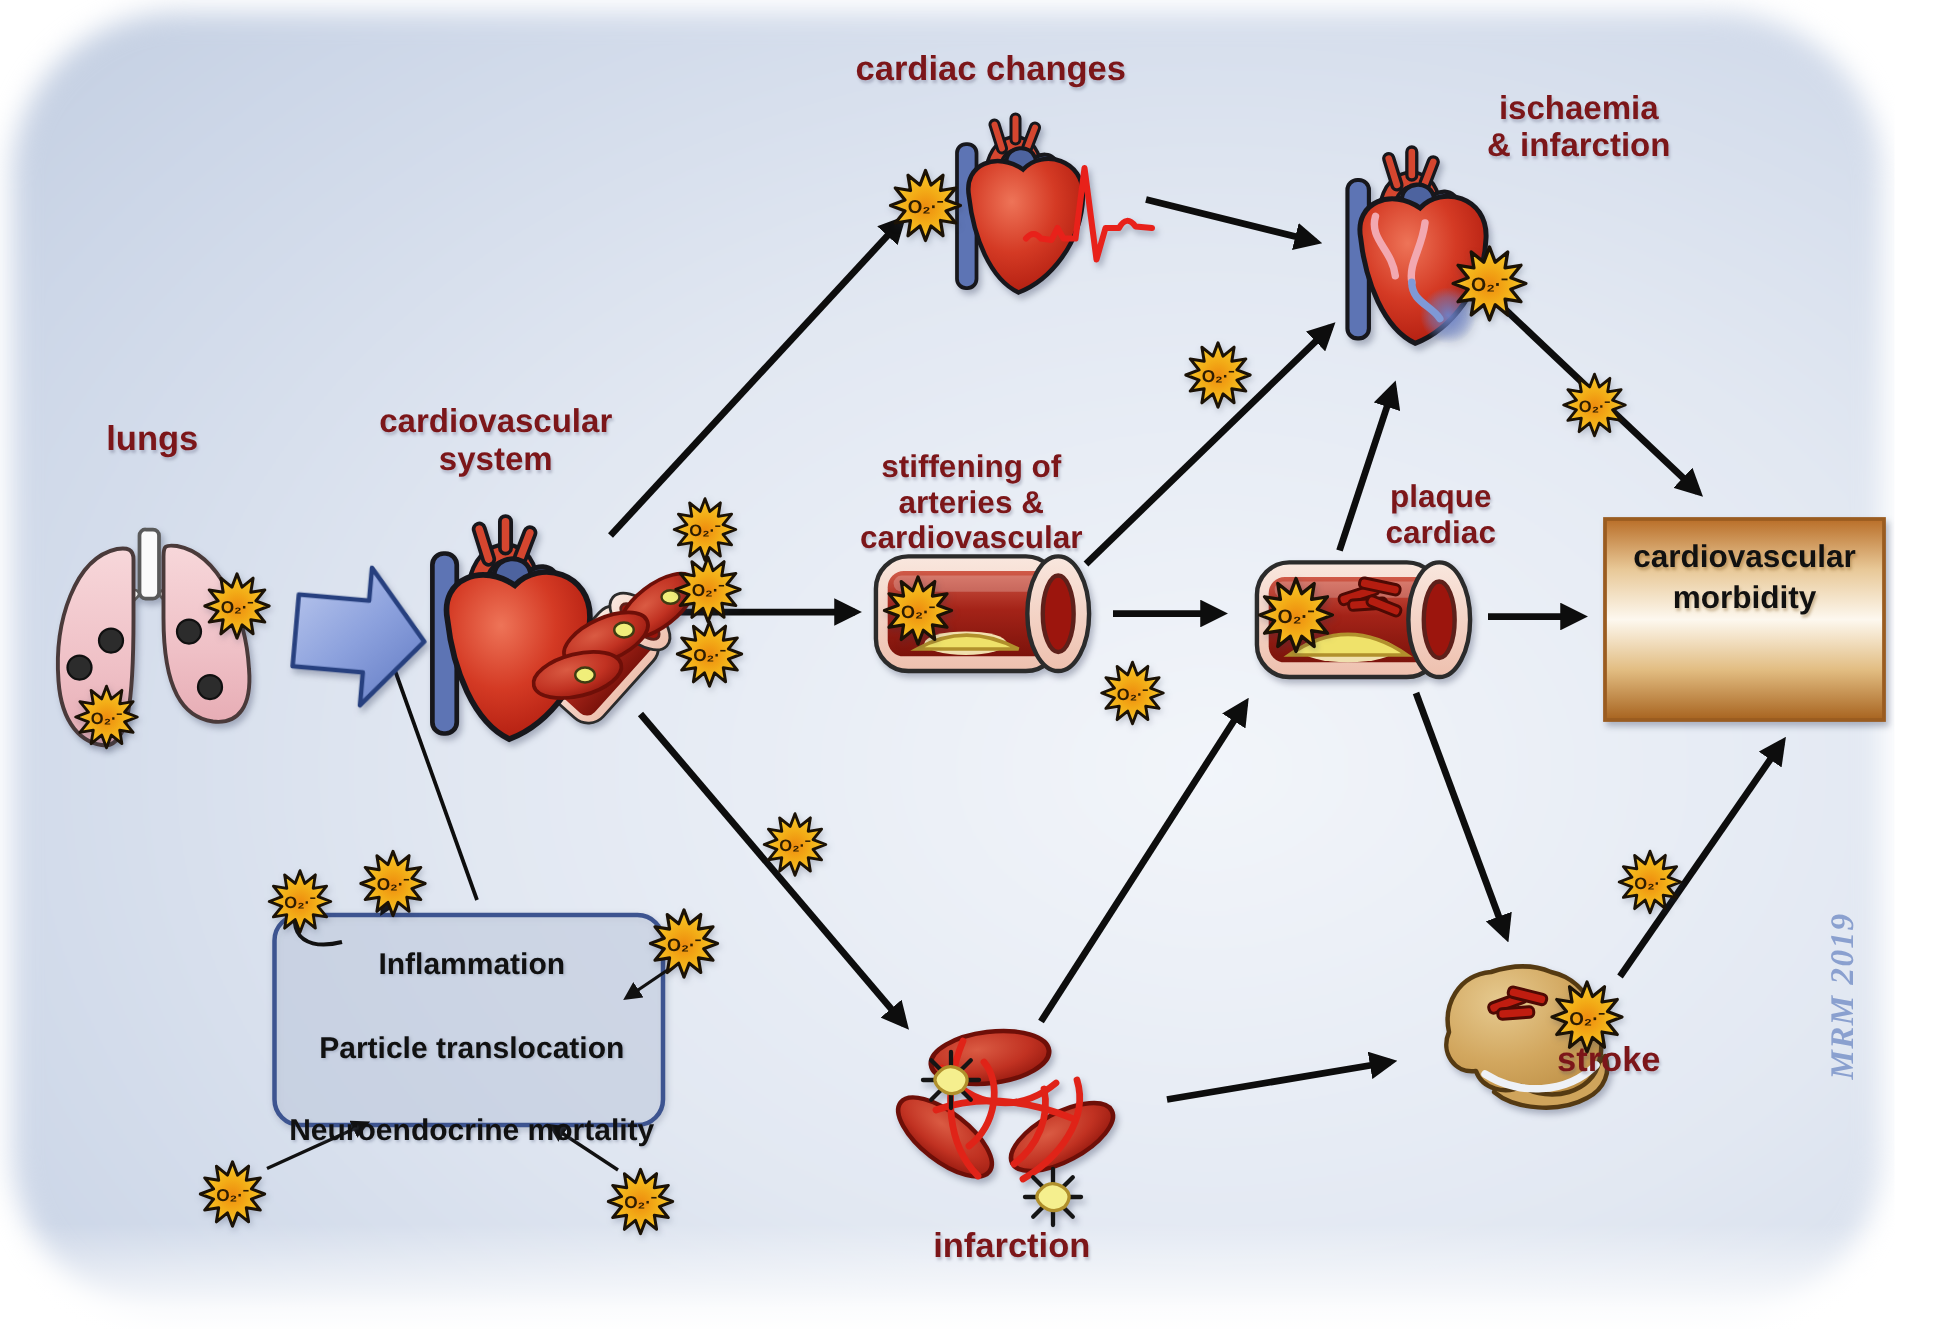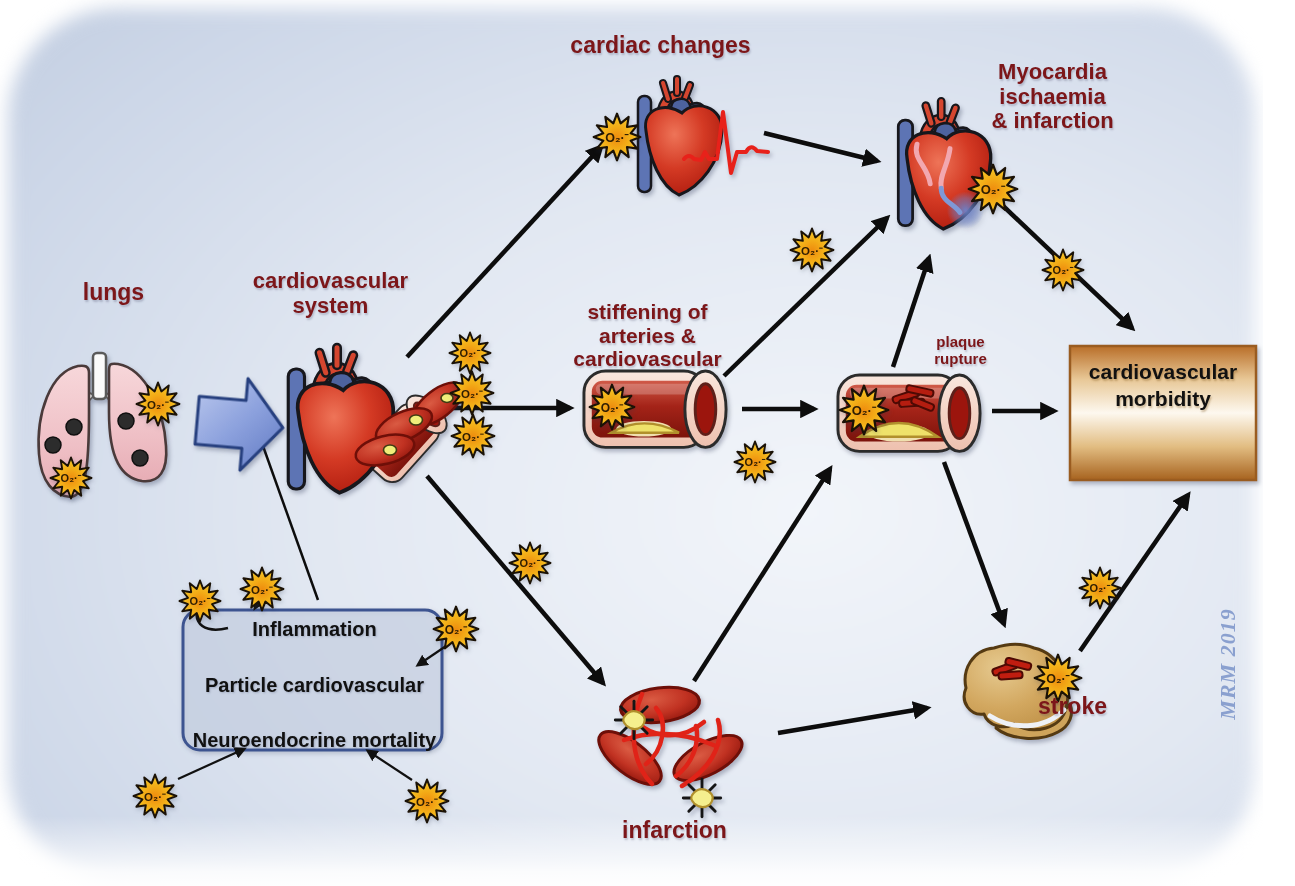--- a/index.html
+++ b/index.html
@@ -11,21 +11,21 @@
   .bg2{position:absolute;left:0;right:0;bottom:0;height:70px;
        background:linear-gradient(180deg, rgba(255,255,255,0) 0%, rgba(255,255,255,.85) 80%);}
   svg#art{position:absolute;left:0;top:0;}
   .lbl{position:absolute;color:#7c1619;font-weight:bold;text-align:center;
        text-shadow:1px 2px 2px rgba(70,70,100,.28);line-height:1.12;}
   .blk{position:absolute;color:#111;font-weight:bold;text-align:center;
        text-shadow:1px 1px 1px rgba(255,255,255,.4);}
   .outcome-text{left:1074px;top:358px;width:178px;font-size:21px;line-height:27px;
        text-shadow:1px 2px 2px rgba(120,80,20,.35);}
   .mech-text{left:186px;top:612px;width:253px;height:134px;display:flex;flex-direction:column;
-       justify-content:space-between;padding:6px 2px 4px 2px;font-size:20px;
+       justify-content:space-between;padding:20px 2px 4px 2px;font-size:20px;
        text-shadow:1px 1px 2px rgba(90,100,130,.35);}
   .watermark{position:absolute;left:1172px;top:651px;width:112px;height:26px;
        transform:rotate(-90deg);color:#8aa0cf;font-family:"Liberation Serif",serif;
        font-style:italic;font-size:22px;font-weight:bold;text-align:center;letter-spacing:1px;}
   .shadowed{filter:drop-shadow(2px 3px 2px rgba(40,50,80,.32));}
   .softshadow{filter:drop-shadow(1px 2px 2px rgba(40,50,80,.25));}
 </style>
 </head>
 <body>
 
@@ -278,51 +278,50 @@
       <use href="#sym-star" x="132" y="773" width="46" height="46"></use>
       <use href="#sym-star" x="404" y="778" width="46" height="46"></use>
       <use href="#sym-star" x="588" y="383" width="48" height="48"></use>
       <use href="#sym-star" x="838" y="384" width="52" height="52"></use>
     </g>
   </svg>
 
   <div class="lbl" style="left:538px;top:33px;width:245px;font-size:23px">cardiac changes</div>
 
   <div class="lbl" style="left:955px;top:60px;width:195px;font-size:22px">
-    <div>Myocardia</div>
     <div>ischaemia</div>
     <div>&amp; infarction</div>
   </div>
 
-  <div class="lbl" style="left:56px;top:280px;width:115px;font-size:23px">lungs</div>
+  <div class="lbl" style="left:44px;top:280px;width:115px;font-size:23px">lungs</div>
 
   <div class="lbl" style="left:238px;top:269px;width:185px;font-size:22px">
     <div>cardiovascular</div>
     <div>system</div>
   </div>
 
   <div class="lbl" style="left:550px;top:300px;width:195px;font-size:21px">
     <div>stiffening of</div>
     <div>arteries &amp;</div>
     <div>cardiovascular</div>
   </div>
 
-  <div class="lbl" style="left:898px;top:334px;width:125px;font-size:15px">
+  <div class="lbl" style="left:898px;top:320px;width:125px;font-size:21px">
     <div>plaque</div>
-    <div>rupture</div>
+    <div>cardiac</div>
   </div>
 
   <div class="blk outcome-text">
     <div>cardiovascular</div>
     <div>morbidity</div>
   </div>
 
   <div class="blk mech-text">
     <div>Inflammation</div>
-    <div>Particle cardiovascular</div>
+    <div>Particle translocation</div>
     <div>Neuroendocrine mortality</div>
   </div>
 
   <div class="lbl" style="left:597px;top:818px;width:155px;font-size:23px">infarction</div>
 
   <div class="lbl" style="left:1020px;top:694px;width:105px;font-size:23px">stroke</div>
 
   <div class="watermark">MRM 2019</div>
 </div>
 

